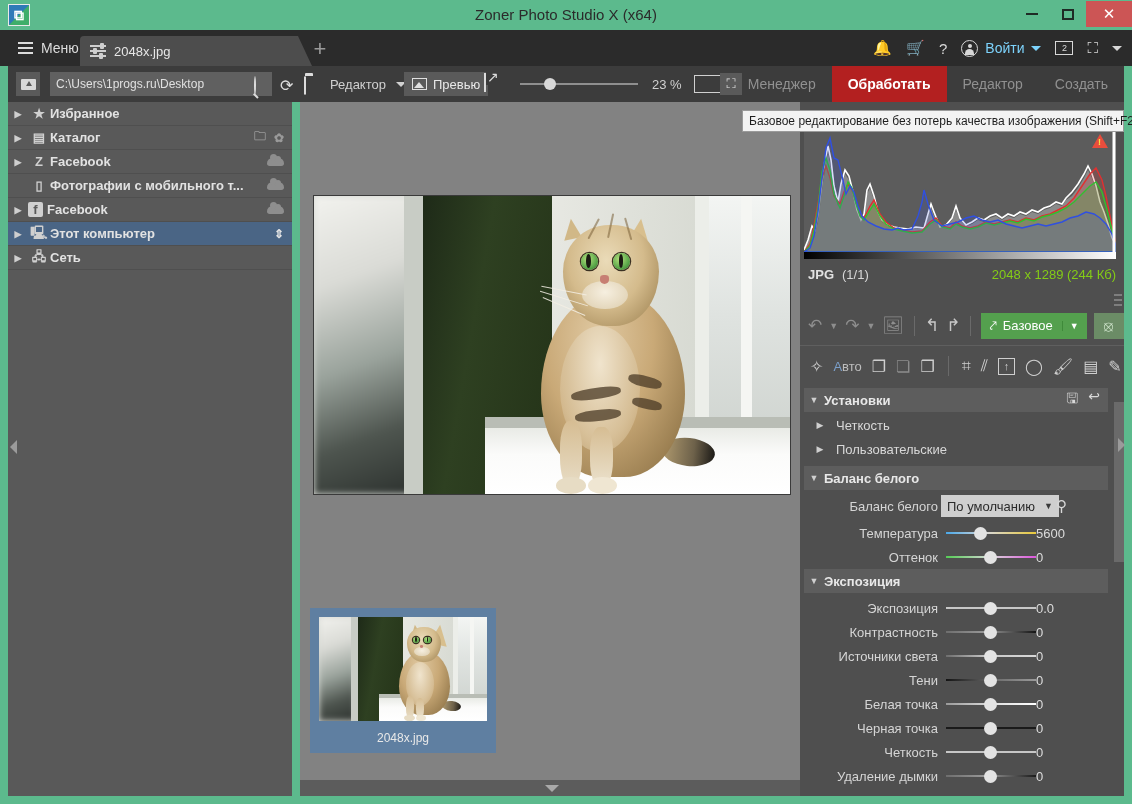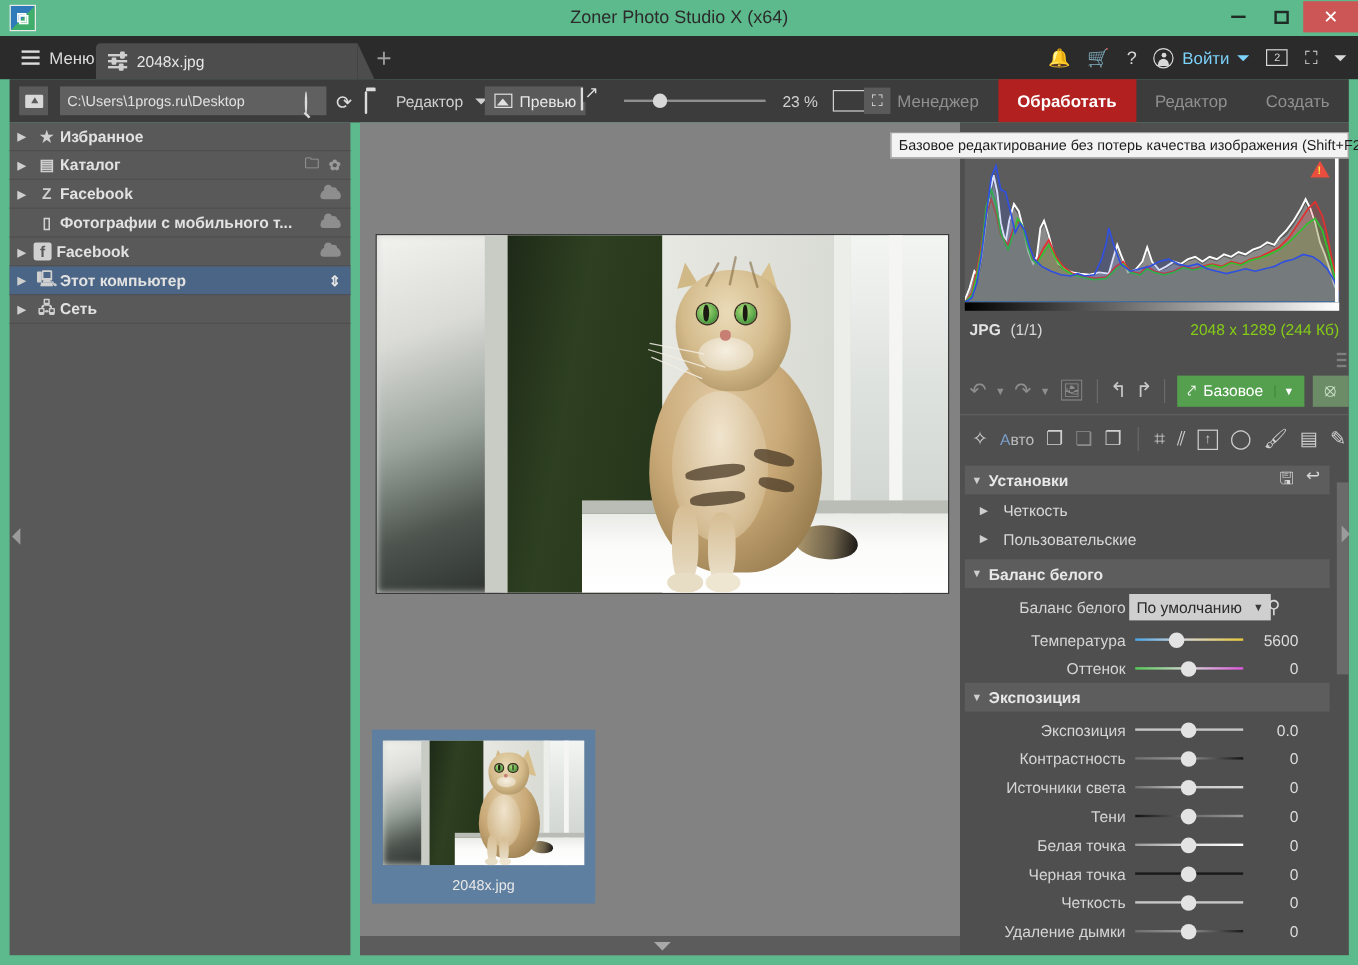--- a/index.html
+++ b/index.html
@@ -361,21 +361,21 @@
     position:absolute; left:4px; width:304px; height:24px;
     display:flex; align-items:center; color:#d8d8d8; font-size:13px;
   }
   .subrow .tw { width:32px; text-align:center; font-size:9px; color:#cfcfcf;}
 
   .srow { position:absolute; left:4px; width:304px; height:24px; display:flex; align-items:center; }
   .srow .lbl { width:142px; text-align:right; color:#d5d5d5; font-size:13px; padding-right:8px; }
   .srow .track { position:relative; width:90px; height:24px; }
   .srow .track .bar { position:absolute; left:0; top:11px; width:90px; height:2px; }
   .srow .track .knob { position:absolute; top:6px; width:13px; height:13px; border-radius:50%; background:#e3e3e3; }
-  .srow .val { width:56px; text-align:right; color:#dcdcdc; font-size:13px; padding-right:10px; }
+  .srow .val { width:56px; text-align:left; color:#dcdcdc; font-size:13px; padding-right:10px; }
 
   .wbselect {
     position:absolute; left:141px; width:118px; height:22px; background:#cfcfcf;
     color:#2b2b2b; font-size:13px; display:flex; align-items:center; padding-left:6px;
   }
   .wbselect .arr { margin-left:auto; padding-right:6px; font-size:9px; color:#3a3a3a; }
   .pipette { position:absolute; left:256px; color:#d8d8d8; font-size:15px; }
 
   .rscroll { position:absolute; right:2px; top:192px; width:8px; height:120px; }
   .rscroll i { display:block; width:8px; height:2px; background:#7e7e7e; margin-bottom:3px; }

